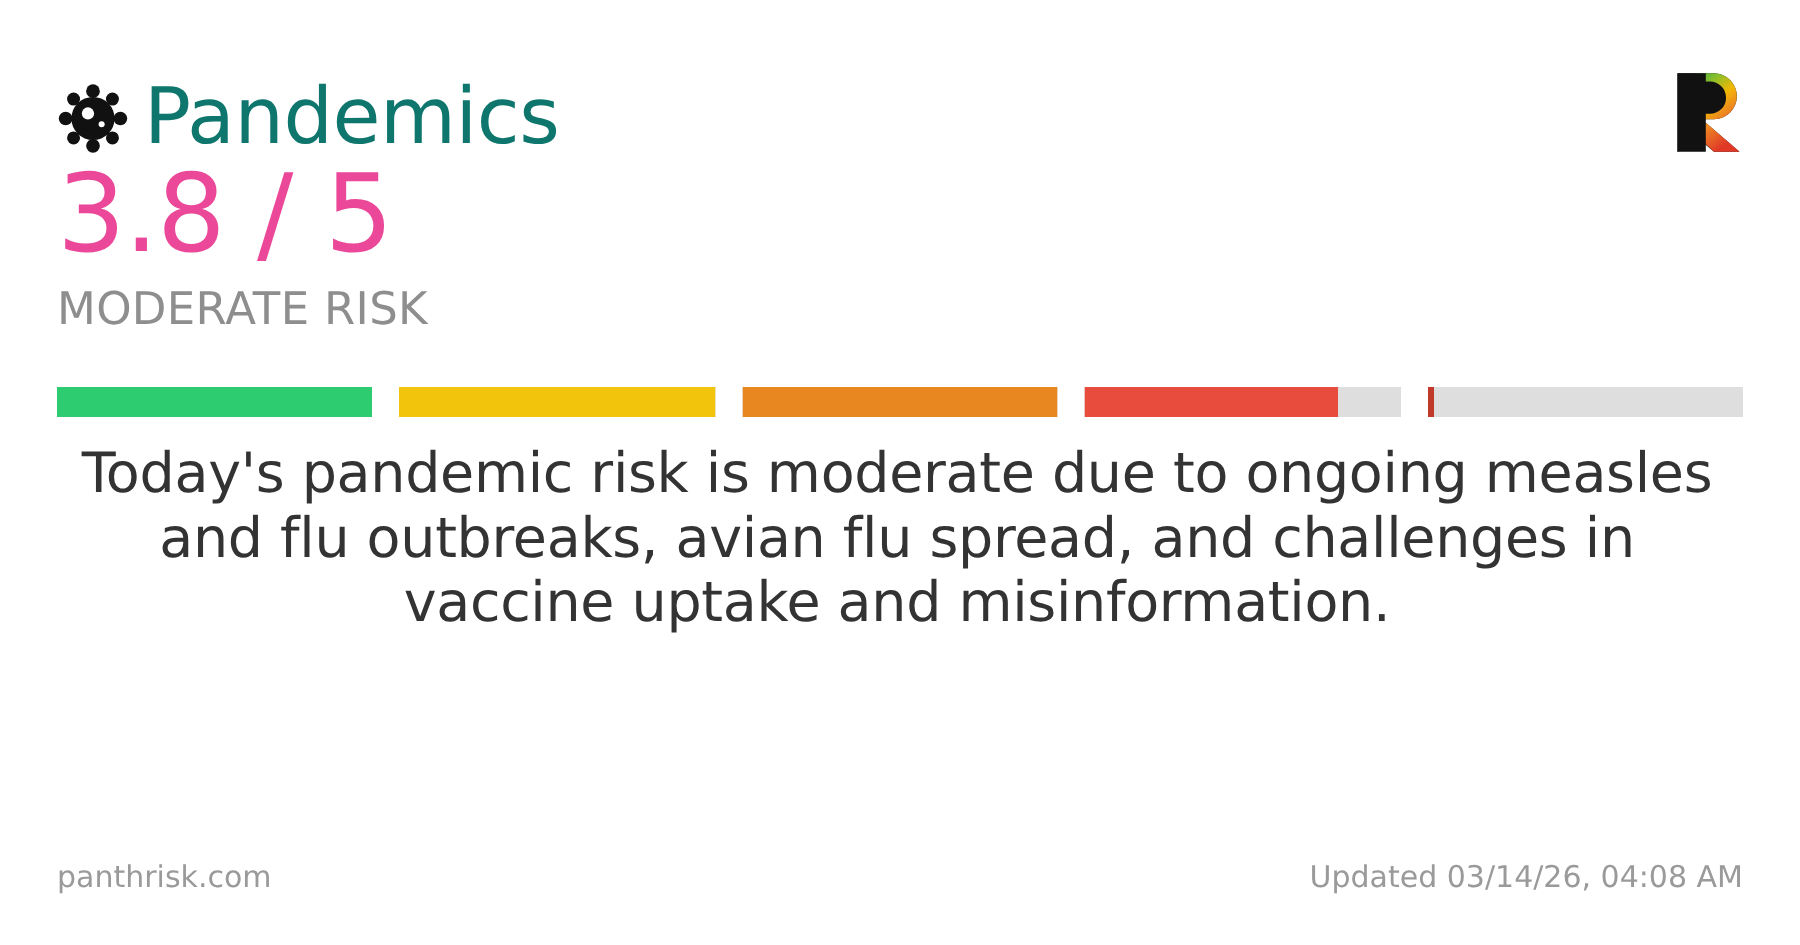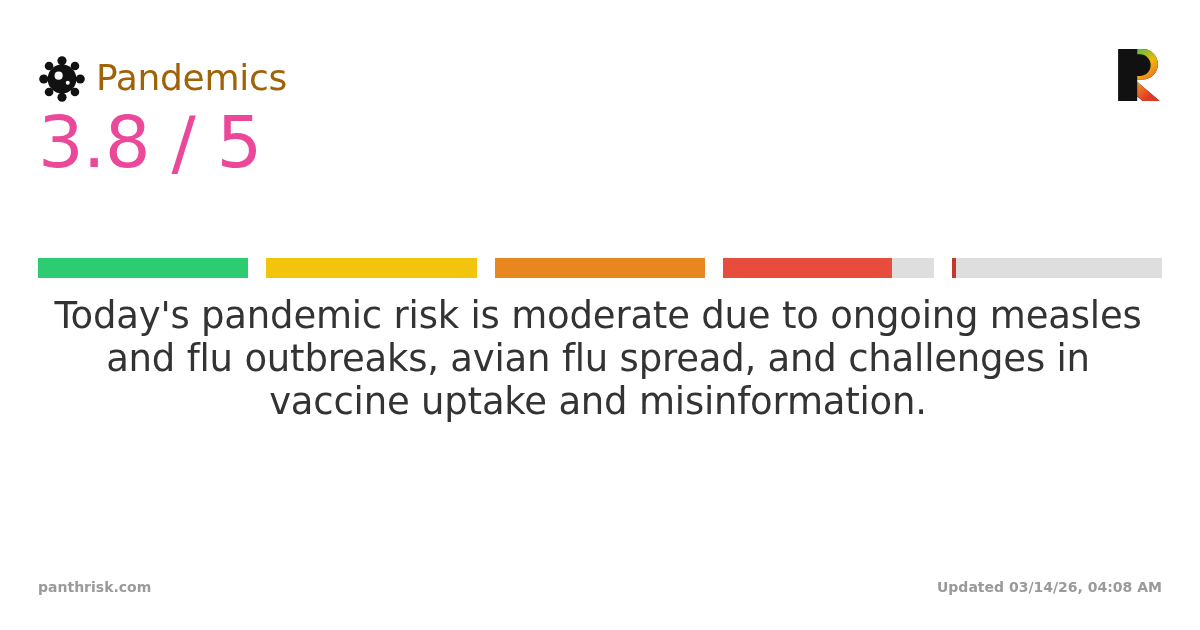--- a/index.html
+++ b/index.html
@@ -46,24 +46,24 @@
 
   .virus-icon {
     width: 48px;
     height: 48px;
     display: block;
     flex: none;
     margin-top: 2px;
   }
 
   .page-title {
-    font-size: 36px;
-    line-height: 1;
-    font-weight: 400;
-    color: #a16207;
+    font-size: 52px;
+    line-height: 1;
+    font-weight: 400;
+    color: #0f766e;
     letter-spacing: -0.3px;
     white-space: nowrap;
   }
 
   .brand-logo {
     width: 46px;
     height: 54px;
     display: block;
     flex: none;
     margin-top: 6px;
@@ -141,23 +141,23 @@
     left: 38px;
     right: 38px;
     bottom: 36px;
     display: flex;
     align-items: baseline;
     justify-content: space-between;
   }
 
   .footer-left,
   .footer-right {
-    font-size: 14px;
-    line-height: 1;
-    font-weight: 700;
+    font-size: 20px;
+    line-height: 1;
+    font-weight: 400;
     color: #9a9a9a;
     white-space: nowrap;
   }
 </style>
 </head>
 <body>
 
 <div class="card">
 
   <div class="header-row">
@@ -192,20 +192,21 @@
         </linearGradient>
       </defs>
       <path d="M4 2 H58 A34 34 0 0 1 58 70 H40 L96 118 H58 L6 74 V118 H4 Z" fill="#111111"></path>
       <path d="M58 2 A34 34 0 0 1 58 70 H40 L96 118 H58 L18 80 V62 H52 A24 24 0 0 0 52 14 H30 V2 Z" fill="url(#rgrad)"></path>
       <path d="M4 2 H46 V118 H4 Z" fill="#111111"></path>
       <path d="M46 2 H56 A34 34 0 0 1 56 70 H46 Z" fill="#111111" opacity="0"></path>
     </svg>
   </div>
 
   <div class="score" style="color: #ec4899;">3.8 / 5</div>
+  <div class="risk-label">MODERATE RISK</div>
 
   <div class="gauge">
     <div class="seg" style="background: rgb(222, 222, 222);">
       <div class="seg-fill" style="background: rgb(46, 204, 113); width: 100%;"></div>
     </div>
     <div class="seg" style="background: rgb(222, 222, 222);">
       <div class="seg-fill" style="background: rgb(242, 196, 12); width: 100%;"></div>
     </div>
     <div class="seg" style="background: rgb(222, 222, 222);">
       <div class="seg-fill" style="background: rgb(232, 134, 31); width: 100%;"></div>

